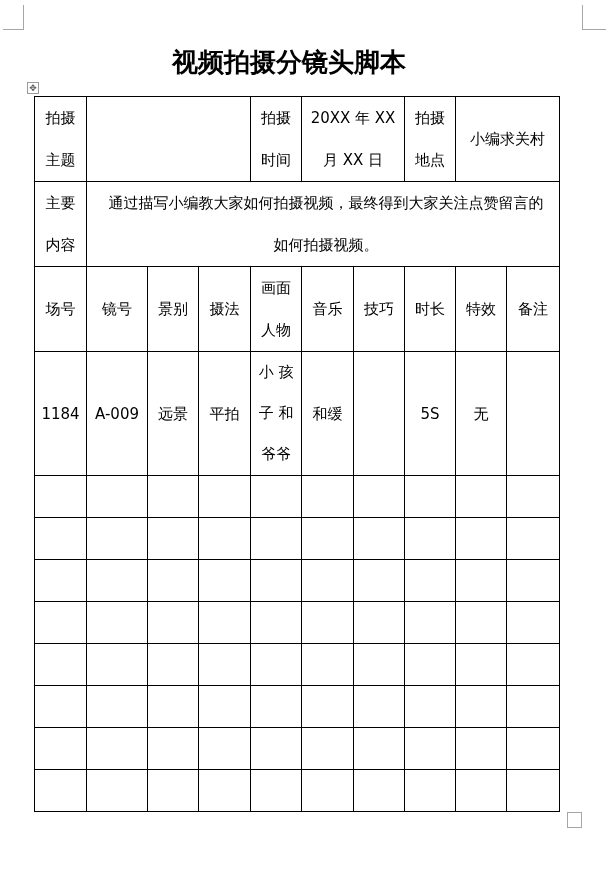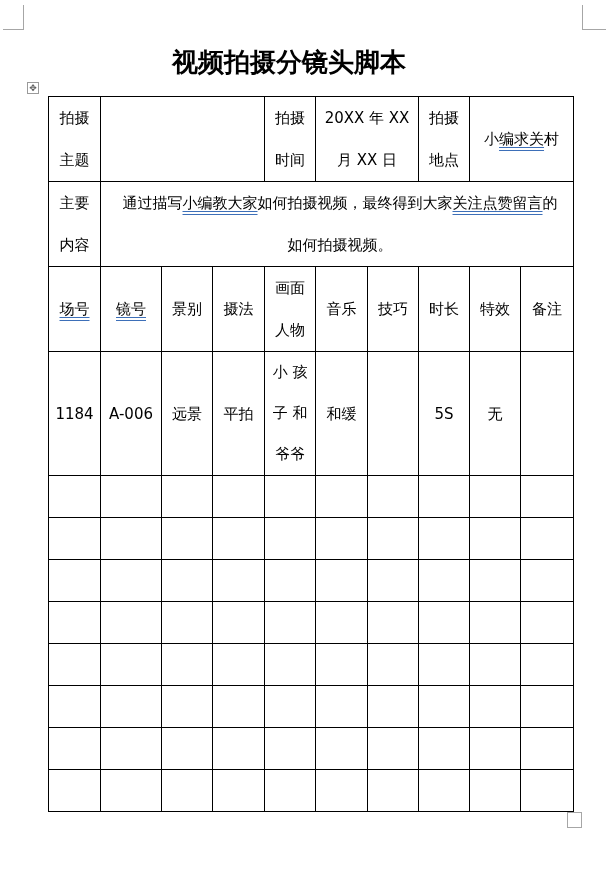--- a/index.html
+++ b/index.html
@@ -17,31 +17,31 @@
   .move-handle {
     position: absolute; left: 27px; top: 82px; width: 10px; height: 10px;
     border: 1px solid #9a9a9a; background: #fff; font-size: 9px; line-height: 10px;
     text-align: center; color: #555;
   }
   .resize-handle {
     position: absolute; left: 567px; top: 812px; width: 13px; height: 14px;
     border: 1px solid #a6a6a6; background: #fff;
   }
   table.script {
-    position: absolute; left: 48px; top: 96px; border-collapse: collapse; table-layout: fixed;
+    position: absolute; left: 34px; top: 96px; border-collapse: collapse; table-layout: fixed;
     width: 525px;
   }
   table.script td {
     border: 1.5px solid #000; padding: 0; text-align: center; vertical-align: middle;
     font-size: 15px; line-height: 42px; overflow: hidden;
   }
   .wrap2 { display: block; line-height: 42px; }
   .left { text-align: left; padding-left: 6px !important; }
   .ul {
-    text-decoration: underline; text-decoration-style: double; text-decoration-color: #3d6fb8;
+    text-decoration-style: double; text-decoration-color: #3d6fb8;
     text-underline-offset: 3px;
   }
 </style>
 </head>
 <body>
 
 <div class="corner corner-tl"></div>
 <div class="corner corner-tr"></div>
 
 <div class="title">视频拍摄分镜头脚本</div>
@@ -108,21 +108,21 @@
     </td>
     <td>音乐</td>
     <td>技巧</td>
     <td>时长</td>
     <td>特效</td>
     <td>备注</td>
   </tr>
 
   <tr style="height:124px">
     <td>1184</td>
-    <td>A-006</td>
+    <td>A-009</td>
     <td>远景</td>
     <td>平拍</td>
     <td>
       <span class="wrap2" style="line-height:41px">小 孩</span>
       <span class="wrap2" style="line-height:41px">子 和</span>
       <span class="wrap2" style="line-height:41px">爷爷</span>
     </td>
     <td>和缓</td>
     <td></td>
     <td>5S</td>

